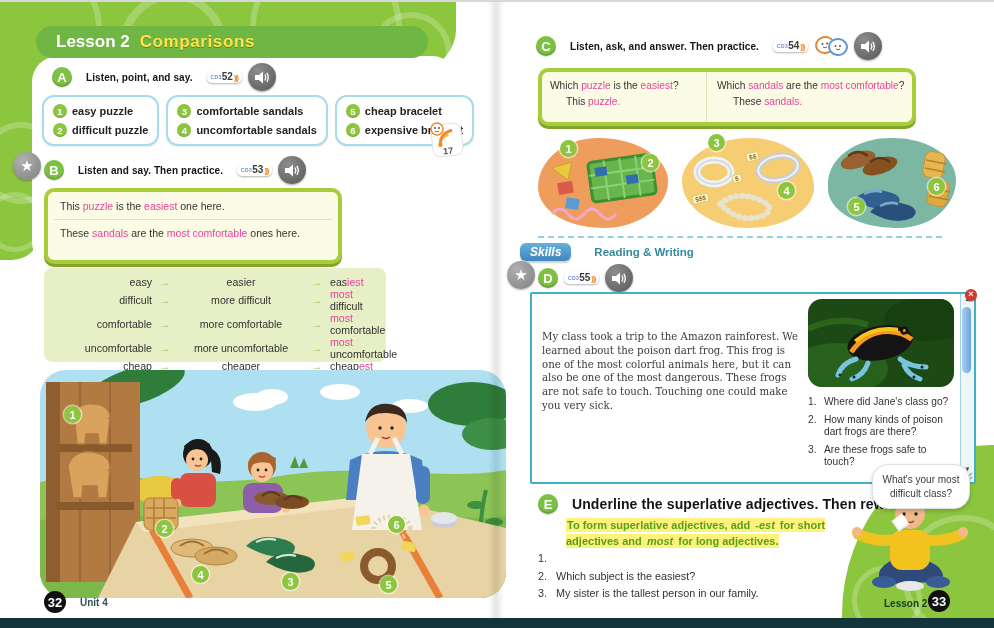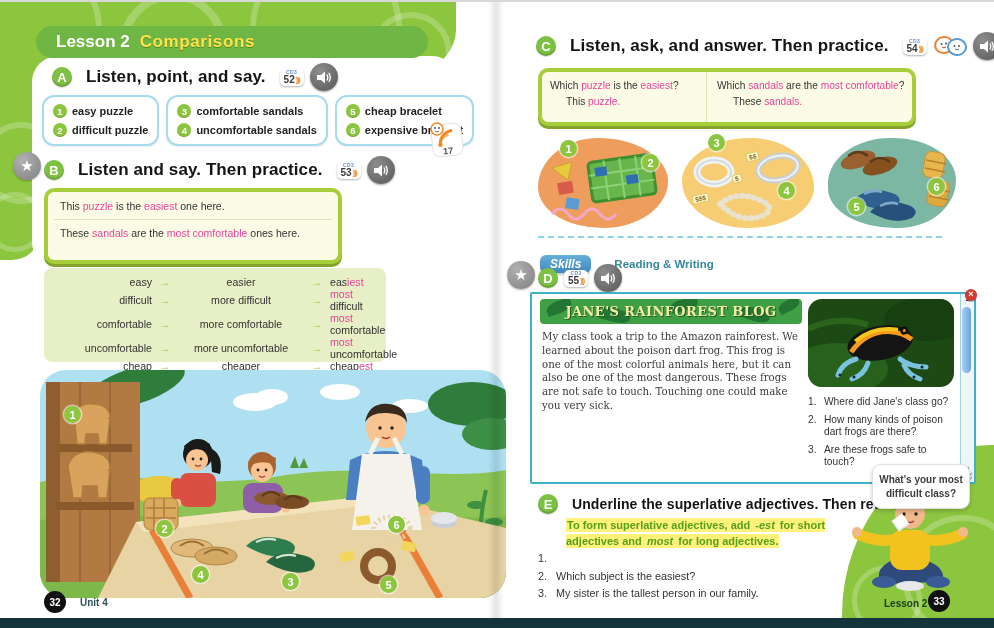--- a/index.html
+++ b/index.html
@@ -4,23 +4,23 @@
 <style>
   html,body{margin:0;padding:0;background:#e8e8e8;}
   .canvas{position:relative;width:994px;height:628px;background:#ffffff;overflow:hidden;
           font-family:"Liberation Sans",sans-serif;}
   .abs{position:absolute;}
   .flexrow{display:flex;align-items:center;}
   
   .badge{width:20px;height:20px;border-radius:50%;background:#7cc142;color:#fff;font-weight:bold;
          font-size:13px;display:flex;align-items:center;justify-content:center;flex:0 0 auto;
          box-shadow:inset 0 -2px 0 rgba(0,0,0,.15),0 1px 1px rgba(0,0,0,.15);}
-  .sec-title{font-size:17px;font-weight:bold;color:#141414;margin:0 8px;white-space:nowrap;letter-spacing:.1px;}
+  .sec-title{font-size:10px;font-weight:bold;color:#141414;margin:0 8px;white-space:nowrap;letter-spacing:.1px;}
   .cd{background:#fff;border-radius:5px;box-shadow:0 1px 2px rgba(0,0,0,.3);padding:1px 4px;
-      display:flex;flex-direction:column;align-items:center;line-height:1;flex:0 0 auto;}
+      display:flex;flex-direction:row;align-items:center;line-height:1;flex:0 0 auto;}
   .cd .lbl{font-size:5px;color:#6a8fd0;letter-spacing:.4px;font-weight:bold;}
   .cd .numrow{display:flex;align-items:center;gap:1px;}
   .cd .num{font-size:10px;font-weight:bold;color:#3a3a3a;}
   .cd .wave{color:#f08a24;font-size:7px;font-weight:bold;letter-spacing:-1px;}
   .audio{width:28px;height:28px;border-radius:50%;background:radial-gradient(circle at 35% 30%,#8d8d8d,#575757);
          display:flex;align-items:center;justify-content:center;flex:0 0 auto;box-shadow:0 1px 2px rgba(0,0,0,.35);}
   .star{width:28px;height:28px;border-radius:50%;background:radial-gradient(circle at 35% 30%,#b0b0b0,#808080);
         color:#fff;display:flex;align-items:center;justify-content:center;font-size:15px;box-shadow:0 1px 2px rgba(0,0,0,.3);}
   
   .wordbox{border:2px solid #a7dbee;border-radius:12px;background:#fff;padding:7px 9px;display:flex;
@@ -59,25 +59,25 @@
                background:linear-gradient(to right,#a9cdf2,#6fa3dd);}
   .scrollarrow{position:absolute;left:0;width:13px;text-align:center;font-size:6px;color:#444;}
   .closebtn{position:absolute;width:12px;height:12px;border-radius:50%;background:#d23b2e;color:#fff;font-size:9px;
             line-height:11px;text-align:center;font-weight:bold;box-shadow:0 1px 1px rgba(0,0,0,.3);}
   
   .note{font-size:11px;line-height:15.5px;font-weight:bold;color:#56a11c;}
   .note span{background:#fef27d;padding:1px 1px;}
   .eitem{display:flex;font-size:10.8px;color:#333;line-height:17.5px;}
   .eitem .qnum{width:18px;}
   
-  .bubble{background:#fff;border:1px solid #e0e0e0;border-radius:9px;box-shadow:0 2px 4px rgba(0,0,0,.2);
-          font-size:10px;font-weight:bold;color:#3c3c3c;text-align:center;padding:8px 5px;line-height:13.5px;}
+  .bubble{background:#fff;border:1px solid #e0e0e0;border-radius:16px;box-shadow:0 2px 4px rgba(0,0,0,.2);
+          font-size:10px;font-weight:normal;color:#3c3c3c;text-align:center;padding:8px 5px;line-height:13.5px;}
   .bubble-tail{position:absolute;width:12px;height:12px;background:#fff;border-right:1px solid #e0e0e0;
                border-bottom:1px solid #e0e0e0;transform:rotate(55deg);}
-  .pgnum{width:22px;height:22px;border-radius:50%;background:#101010;color:#fff;font-size:10px;font-weight:bold;
+  .pgnum{width:22px;height:22px;border-radius:50%;background:#101010;color:#fff;font-size:13px;font-weight:bold;
          display:flex;align-items:center;justify-content:center;}
   .footer-label{font-size:10px;font-weight:bold;color:#33535a;}
   .swirl{position:absolute;border-radius:50%;border:6px solid rgba(255,255,255,.22);}
   .blob{position:relative;flex:0 0 auto;}
   .tag{position:absolute;background:#fdf6cf;border:1px solid #e0c86a;border-radius:2px;font-size:6.5px;
        font-weight:bold;color:#8a6a1a;padding:0 2px;transform:rotate(-12deg);}
   .dashes{border-top:2px dashed #8fd2df;}
   .cellline2{margin-left:16px;}
 </style>
 </head>
@@ -445,21 +445,21 @@
         <rect x="100" y="42" width="20" height="26" rx="6" fill="#dca93e" stroke="#c9953a" transform="rotate(10 110 55)"></rect>
         <path d="M98,22 l20,4 M97,30 l20,4 M102,50 l20,4 M101,58 l20,4" stroke="#b8822a" stroke-width="1.5"></path>
       </svg>
       <div class="nb2" style="left:20px;top:60px;">5</div>
       <div class="nb2" style="left:100px;top:40px;">6</div>
     </div>
   </div>
 
   <div class="abs dashes" style="left:538px;top:236px;width:404px;height:0;"></div>
 
-  <div class="abs flexrow" style="left:540px;top:243px;gap:23px;margin-top:12px;">
+  <div class="abs flexrow" style="left:520px;top:243px;gap:23px;">
     <div class="skills-badge">Skills</div>
     <div class="skills-label">Reading &amp; Writing</div>
   </div>
 
   <div class="abs star" style="left:507px;top:261px;">
       <span>★</span>
     </div>
   <div class="abs flexrow" style="left:538px;top:264px;gap:6px;">
     <div class="badge">D</div>
     <div class="cd">
@@ -471,28 +471,20 @@
     </div>
     <div class="audio">
       <svg width="14" height="13" viewBox="0 0 14 13">
           <polygon points="0,4 4,4 8,0.5 8,12.5 4,9 0,9" fill="#fff"></polygon>
           <path d="M9.8,3.5 q2,3 0,6 M11.8,1.8 q3,4.7 0,9" stroke="#fff" stroke-width="1.3" fill="none"></path>
         </svg>
     </div>
   </div>
 
   <div class="abs blog" style="left:530px;top:292px;width:442px;height:188px;">
-    <div class="blog-banner" style="position:absolute;left:8px;top:5px;width:262px;height:25px;">
-      <div class="leaf" style="left:6px;top:2px;width:26px;height:12px;transform:rotate(-20deg);"></div>
-      <div class="leaf" style="left:60px;top:10px;width:30px;height:13px;transform:rotate(15deg);"></div>
-      <div class="leaf" style="left:130px;top:0px;width:28px;height:12px;transform:rotate(-12deg);"></div>
-      <div class="leaf" style="left:200px;top:9px;width:30px;height:13px;transform:rotate(18deg);"></div>
-      <div class="leaf" style="left:238px;top:1px;width:22px;height:11px;transform:rotate(-25deg);"></div>
-      <div class="blog-title">JANE'S RAINFOREST BLOG</div>
-    </div>
     <div class="blog-p" style="position:absolute;left:10px;top:36px;width:262px;">My class took a trip to the Amazon rainforest. We learned about the poison dart frog. This frog is one of the most colorful animals here, but it can also be one of the most dangerous. These frogs are not safe to touch. Touching one could make you very sick.</div>
 
     <div style="position:absolute;left:276px;top:5px;width:146px;height:88px;border-radius:14px;overflow:hidden;">
       <svg width="146" height="88" viewBox="0 0 146 88">
         <rect width="146" height="88" fill="#1d4a14"></rect>
         <ellipse cx="30" cy="70" rx="50" ry="26" fill="#2e6b1f" opacity=".7"></ellipse>
         <ellipse cx="120" cy="20" rx="44" ry="22" fill="#173c0e" opacity=".8"></ellipse>
         <path d="M0,30 q30,-14 60,-4" stroke="#35761f" stroke-width="6" fill="none" opacity=".6"></path>
         <g transform="rotate(-10 72 44)">
           <ellipse cx="72" cy="44" rx="33" ry="17" fill="#141414"></ellipse>

